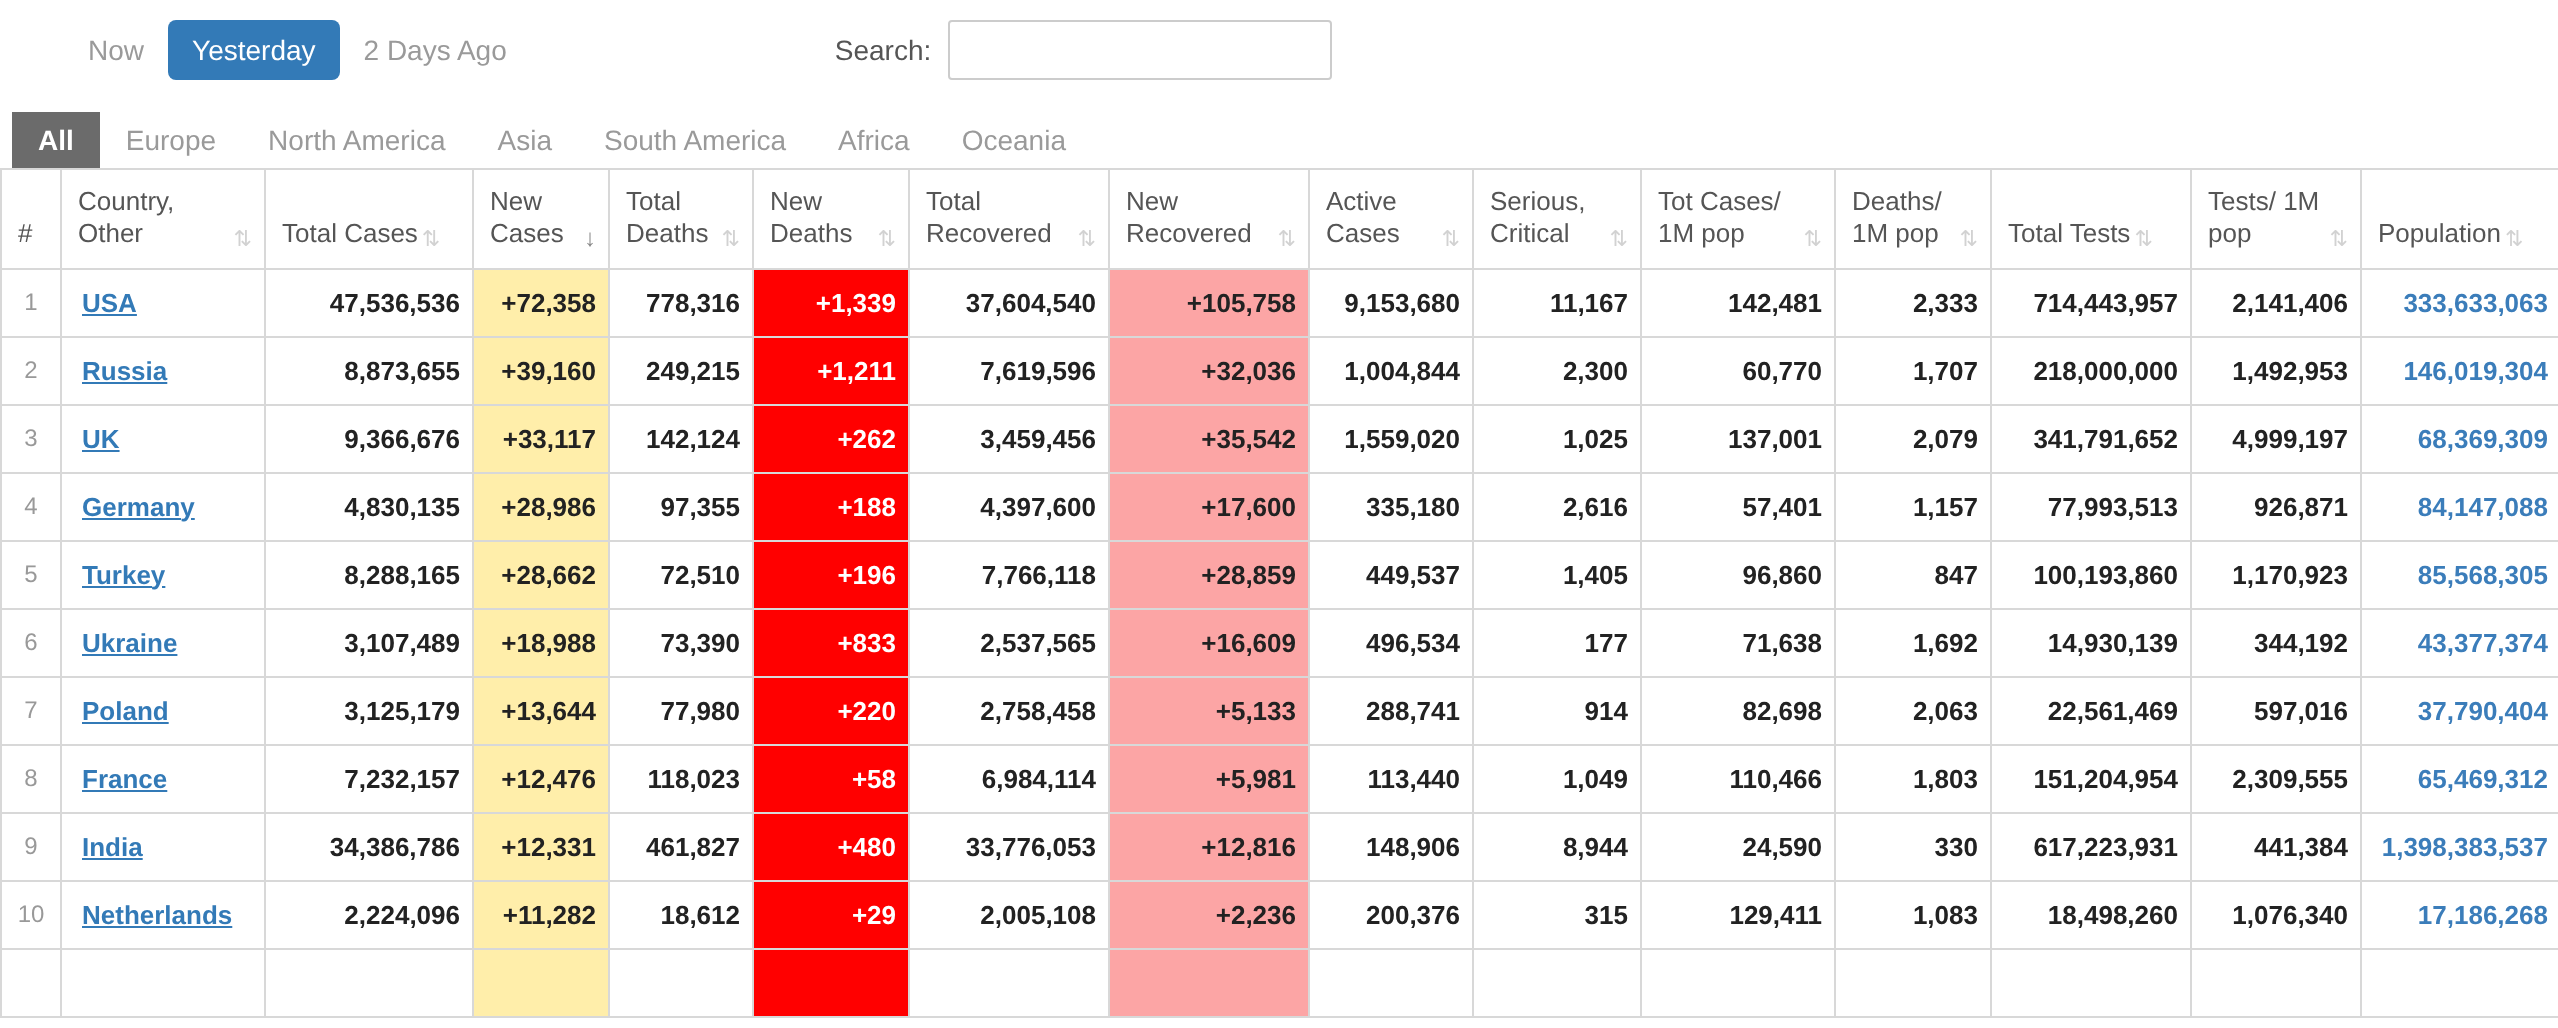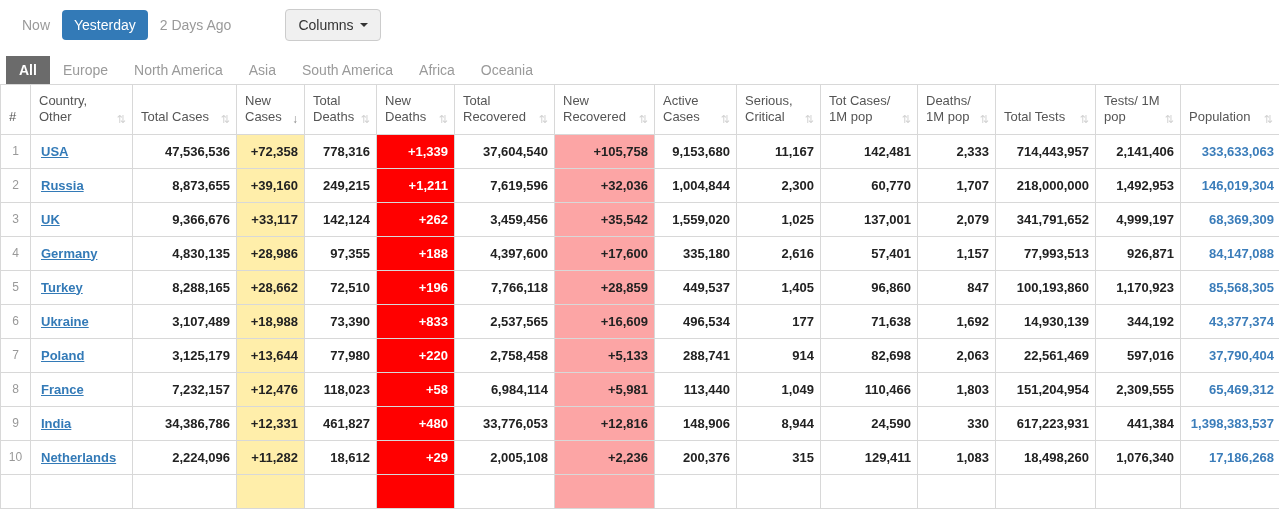--- a/index.html
+++ b/index.html
@@ -5,21 +5,21 @@
   * { box-sizing: border-box; }
   html,body { margin:0; padding:0; }
   body {
     width:1279px; height:514px; overflow:hidden;
     background:#fff;
     font-family:"Liberation Sans", sans-serif;
     color:#333;
   }
 
   
-  .toolbar { display:flex; align-items:center; padding:9px 14px 9px 10px; height:50px; }
+  .toolbar { display:flex; align-items:center; padding:9px 14px 9px 32px; height:50px; }
   .time-tab {
     padding:7px 12px; border-radius:4px; font-size:14px; color:#9a9a9a;
     background:transparent; border:none; cursor:pointer; font-family:inherit;
   }
   .time-tab.active { background:#337ab7; color:#fff; }
   .columns-btn {
     margin-left:42px; background:#f0f0f0; border:1px solid #cccccc; border-radius:4px;
     padding:7px 12px; font-size:14px; color:#333; cursor:pointer; font-family:inherit;
     display:inline-flex; align-items:center; gap:6px;
   }
@@ -40,45 +40,45 @@
   }
   .region-tab.active { background:#6b6b6b; color:#fff; font-weight:bold; }
 
   
   table { border-collapse:collapse; table-layout:fixed; width:1279px; font-size:13px; }
   th, td { border:1px solid #d8d8d8; }
   th {
     font-weight:normal; color:#555; vertical-align:bottom;
     padding:8px 6px 8px 8px; text-align:left; cursor:pointer;
   }
-  .th-inner { display:flex; justify-content:space-between; align-items:flex-end; gap:2px; }
+  .th-inner { display:flex; align-items:flex-end; gap:2px; }
   .th-label { line-height:1.25; }
   .sort-icon { font-size:11px; color:#d2d2d2; flex:0 0 auto; }
   .sort-icon.active { color:#8a8a8a; font-weight:bold; font-size:12px; }
 
   td { padding:9px 6px; text-align:right; font-weight:bold; color:#222;
        white-space:nowrap; overflow:hidden; }
   td.rank { text-align:center; color:#999; font-weight:normal; font-size:12px; padding:9px 2px; }
   td.country { text-align:left; padding-left:10px; }
   a.country-link { color:#337ab7; font-weight:bold; text-decoration:underline; cursor:pointer; }
   td.newcases { background:#ffeeaa; }
   td.newdeaths { background:#ff0000; color:#fff; }
   td.newrecovered { background:#fca5a5; }
   td.population { padding-right:5px; }
   a.population-link { color:#3b7dba; text-decoration:none; cursor:pointer; }
 </style>
 </head>
 <body>
 
 <div class="toolbar">
   <div id="time-tabs"><button class="time-tab">Now</button><button class="time-tab active">Yesterday</button><button class="time-tab">2 Days Ago</button></div>
-  <button class="columns-btn">
-    <span>Columns</span>
-    <span class="caret"></span>
-  </button>
+  <div class="search-wrap">
+    <span class="search-label">Search:</span>
+    <input class="search-input" type="text" placeholder="" style="">
+  </div>
 </div>
 
 <div class="region-tabs" id="region-tabs">
     <button class="region-tab active">All</button>
     <button class="region-tab">Europe</button>
     <button class="region-tab">North America</button>
     <button class="region-tab">Asia</button>
     <button class="region-tab">South America</button>
     <button class="region-tab">Africa</button>
     <button class="region-tab">Oceania</button>

